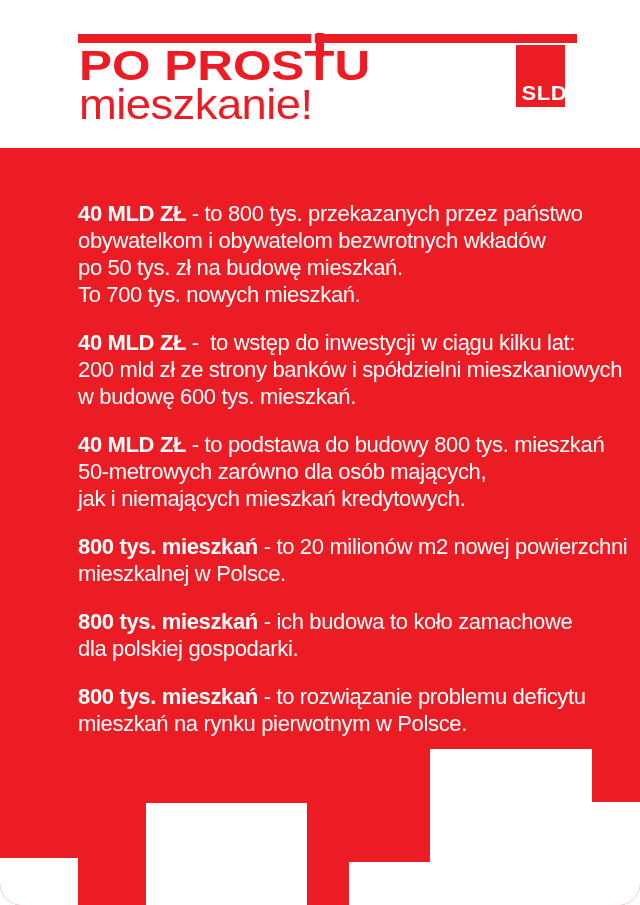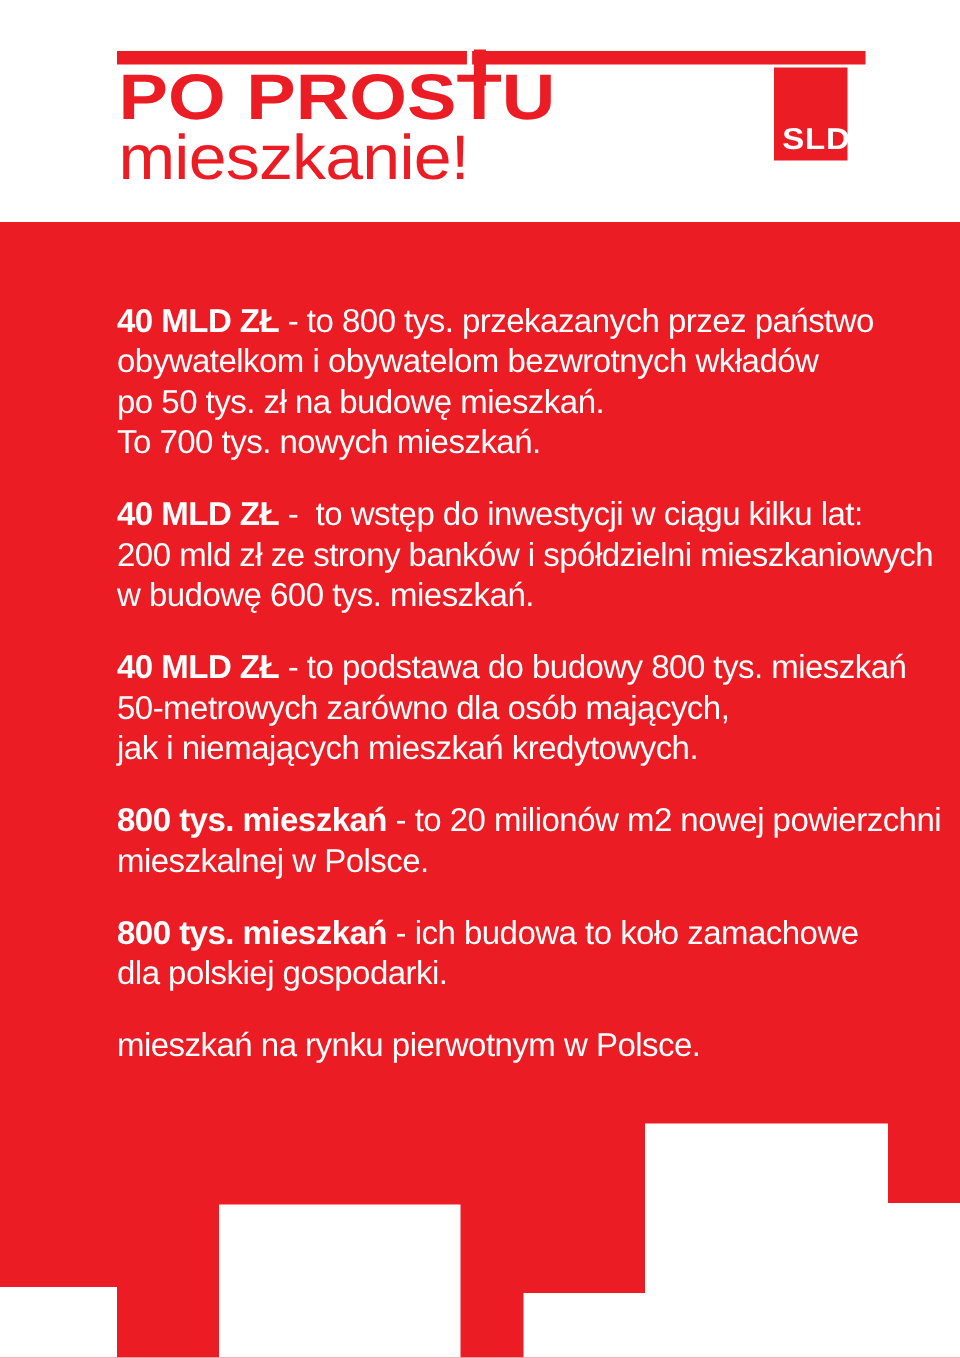--- a/index.html
+++ b/index.html
@@ -1,19 +1,20 @@
 <!DOCTYPE html>
 <html><head>
 <meta charset="utf-8">
 <style>
   html,body{margin:0;padding:0;}
   .page{
     position:relative; width:640px; height:905px;
     background:#ffffff; overflow:hidden;
     font-family:"Liberation Sans", sans-serif;
+    border-radius:21px;
   }
   
   .top-rule{
     position:absolute; left:78px; top:34px; width:499px; height:9px;
     background:#EC1C24;
   }
   .title{
     position:absolute; left:79px; top:44px;
     font-size:43px; font-weight:700; line-height:1; color:#EC1C24;
     white-space:pre; transform:scaleX(1.15); transform-origin:left top;
@@ -98,20 +99,21 @@
       </div>
       <div class="para">
         <div class="pline"><span class="lead">800 tys. mieszkań</span><span> - to 20 milionów m2 nowej powierzchni</span></div>
         <div class="pline">mieszkalnej w Polsce.</div>
       </div>
       <div class="para">
         <div class="pline"><span class="lead">800 tys. mieszkań</span><span> - ich budowa to koło zamachowe</span></div>
         <div class="pline">dla polskiej gospodarki.</div>
       </div>
       <div class="para">
+        <div class="pline"><span class="lead">800 tys. mieszkań</span><span> - to rozwiązanie problemu deficytu</span></div>
         <div class="pline">mieszkań na rynku pierwotnym w Polsce.</div>
       </div>
     </div>
 
   <div class="cut cut-1"></div>
   <div class="cut cut-2"></div>
   <div class="cut cut-3"></div>
   <div class="cut cut-4"></div>
   <div class="cut cut-5"></div>
 

